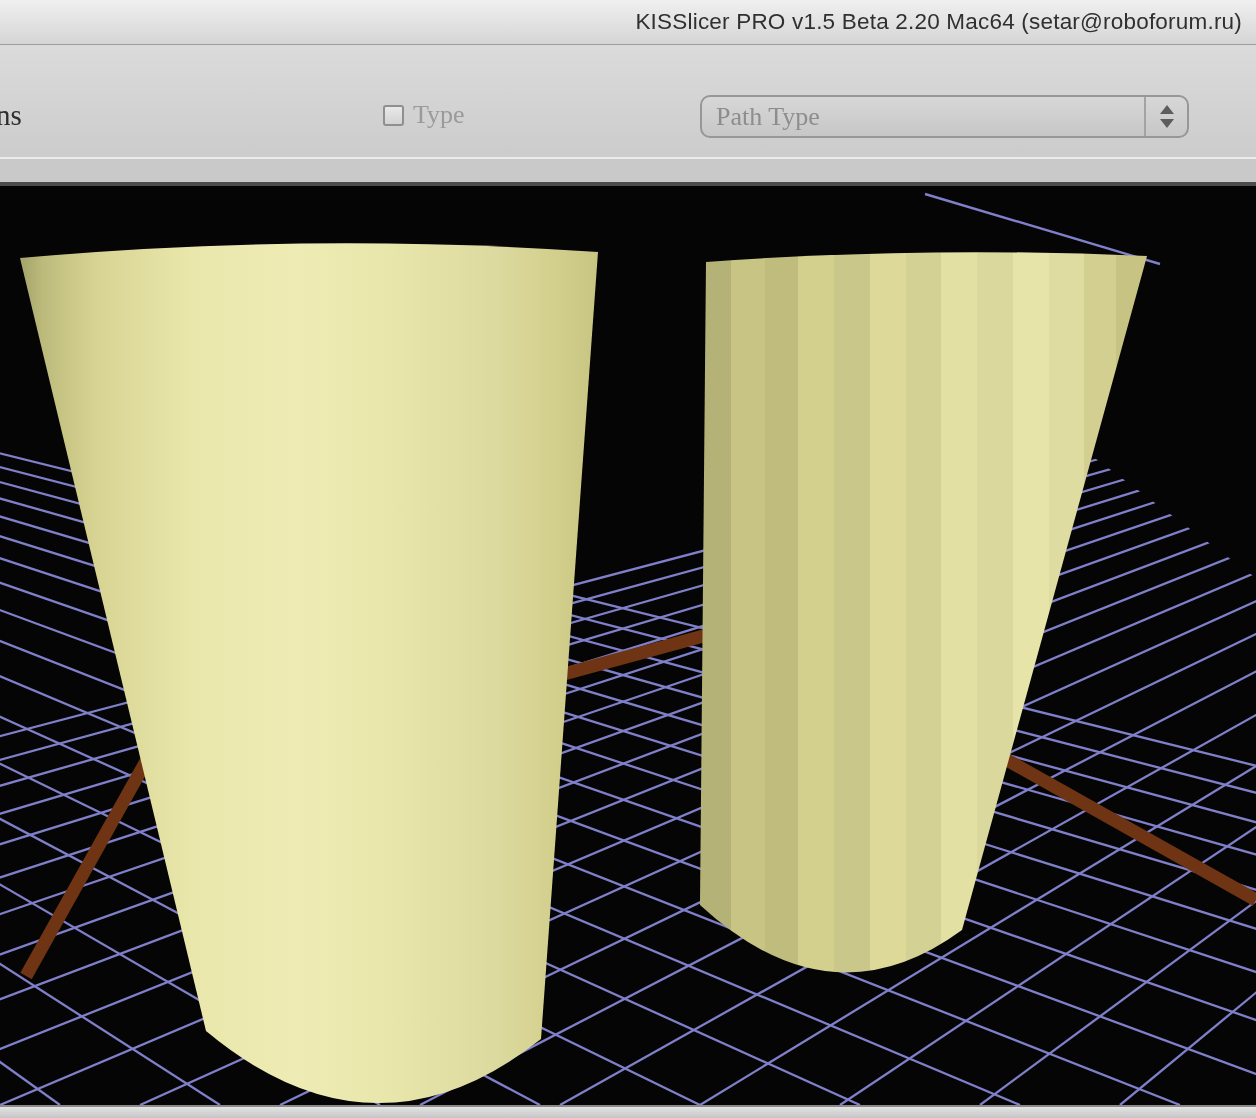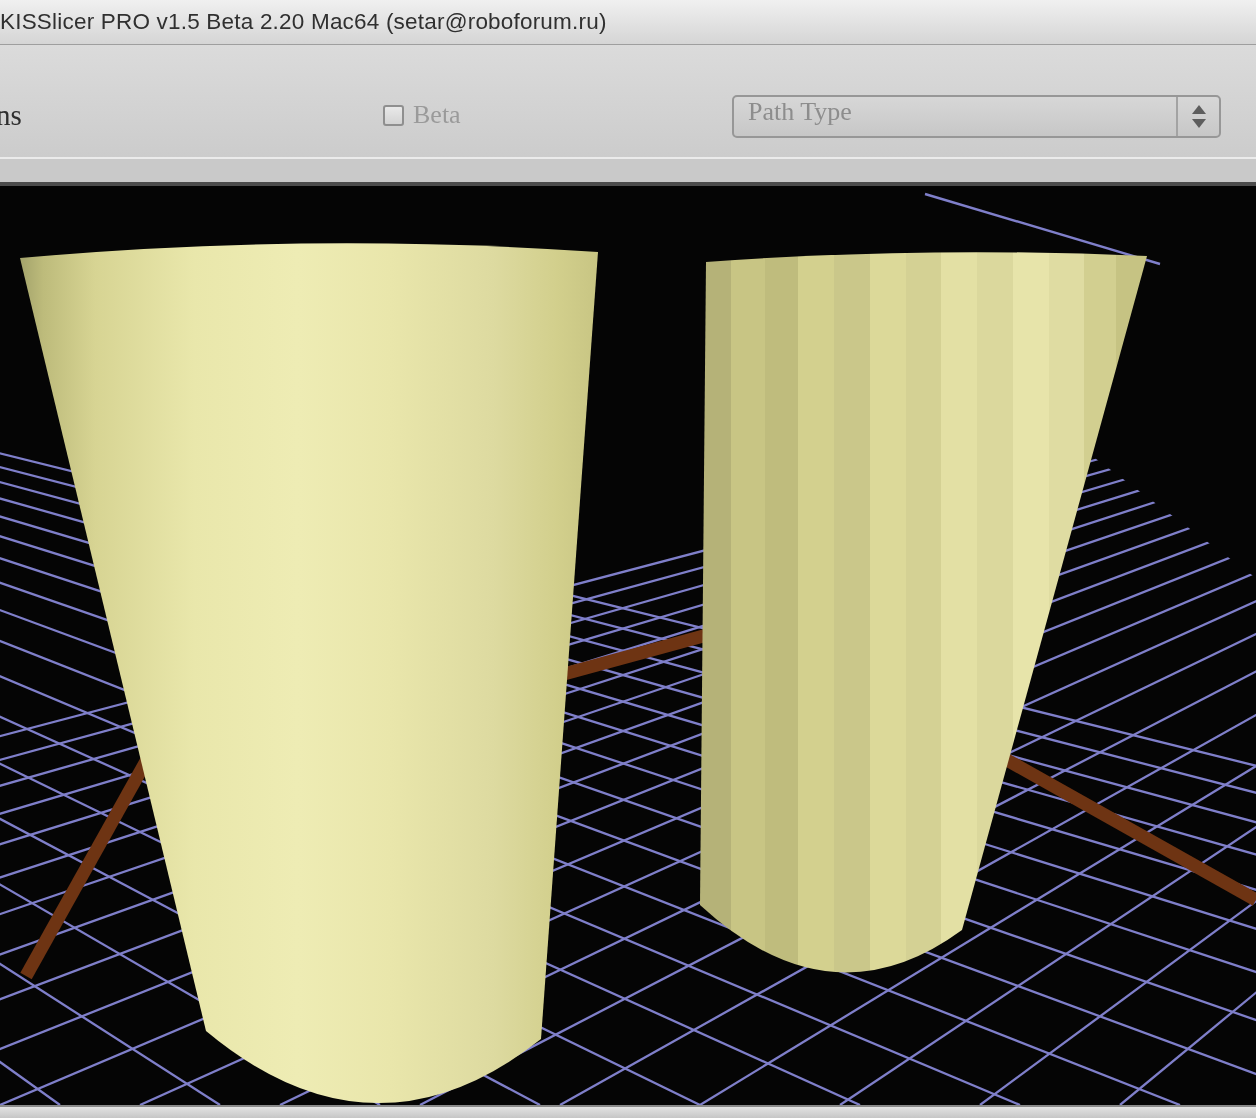--- a/index.html
+++ b/index.html
@@ -3,36 +3,36 @@
 <meta charset="utf-8">
 <style>
   html,body{margin:0;padding:0;background:#000;}
   body{width:1256px;height:1118px;position:relative;overflow:hidden;
        font-family:"Liberation Sans","DejaVu Sans",sans-serif;}
   .window{position:absolute;inset:0;display:flex;flex-direction:column;}
 
   
   .titlebar{height:45px;flex:0 0 45px;background:linear-gradient(#f0f0f0,#d5d5d5);
             border-bottom:1px solid #9e9e9e;display:flex;align-items:center;
-            justify-content:flex-start;padding-right:14px;box-sizing:border-box;}
+            justify-content:flex-end;padding-right:14px;box-sizing:border-box;}
   .titlebar .title{font-size:22.5px;color:#303030;letter-spacing:.2px;white-space:nowrap;}
 
   
   .toolbar{height:112px;flex:0 0 112px;background:linear-gradient(#dbdbdb,#cccccc);
            position:relative;font-family:Liberation Serif, serif;}
   .partial-label{position:absolute;left:-4px;top:96px;font-size:29px;color:#2e2e2e;
            transform:translateY(-50%);top:70px;}
   .paths-group{position:absolute;left:383px;top:70px;transform:translateY(-50%);
            display:flex;align-items:center;gap:9px;cursor:default;}
   .checkbox{width:21px;height:21px;border:2px solid #8f8f8f;border-radius:3px;
            background:linear-gradient(#e9e9e9,#d3d3d3);box-sizing:border-box;}
   .paths-group .lbl{font-size:26px;color:#9a9a9a;}
   .pt-select{position:absolute;left:700px;top:50px;width:489px;height:43px;
-           border:2px solid #979797;border-radius:5px;box-sizing:border-box;
-           background:linear-gradient(#d7d7d7,#c7c7c7);display:flex;margin-left:32px;}
+           border:2px solid #979797;border-radius:10px;box-sizing:border-box;
+           background:linear-gradient(#d7d7d7,#c7c7c7);display:flex;align-items:center;}
   .pt-select .sel-text{flex:1;font-size:26px;color:#8d8d8d;padding-left:14px;
            white-space:nowrap;overflow:hidden;}
   .stepper{flex:0 0 41px;height:100%;border-left:2px solid #a3a3a3;display:flex;
            flex-direction:column;align-items:center;justify-content:center;gap:5px;}
   .tri-up{width:0;height:0;border-left:7px solid transparent;
            border-right:7px solid transparent;border-bottom:9px solid #5d5d5d;}
   .tri-down{width:0;height:0;border-left:7px solid transparent;
            border-right:7px solid transparent;border-top:9px solid #5d5d5d;}
 
   
@@ -54,21 +54,21 @@
 
   <header class="titlebar">
     <span class="title">KISSlicer PRO v1.5 Beta 2.20 Mac64 (setar@roboforum.ru)</span>
   </header>
 
   <div class="toolbar">
     <span class="partial-label">ns</span>
 
     <label class="paths-group">
       <span class="checkbox"></span>
-      <span class="lbl">Beta</span>
+      <span class="lbl">Type</span>
     </label>
 
     <div class="pt-select">
       <span class="sel-text">Path Type</span>
       <span class="stepper">
         <span class="tri-up"></span>
         <span class="tri-down"></span>
       </span>
     </div>
   </div>

